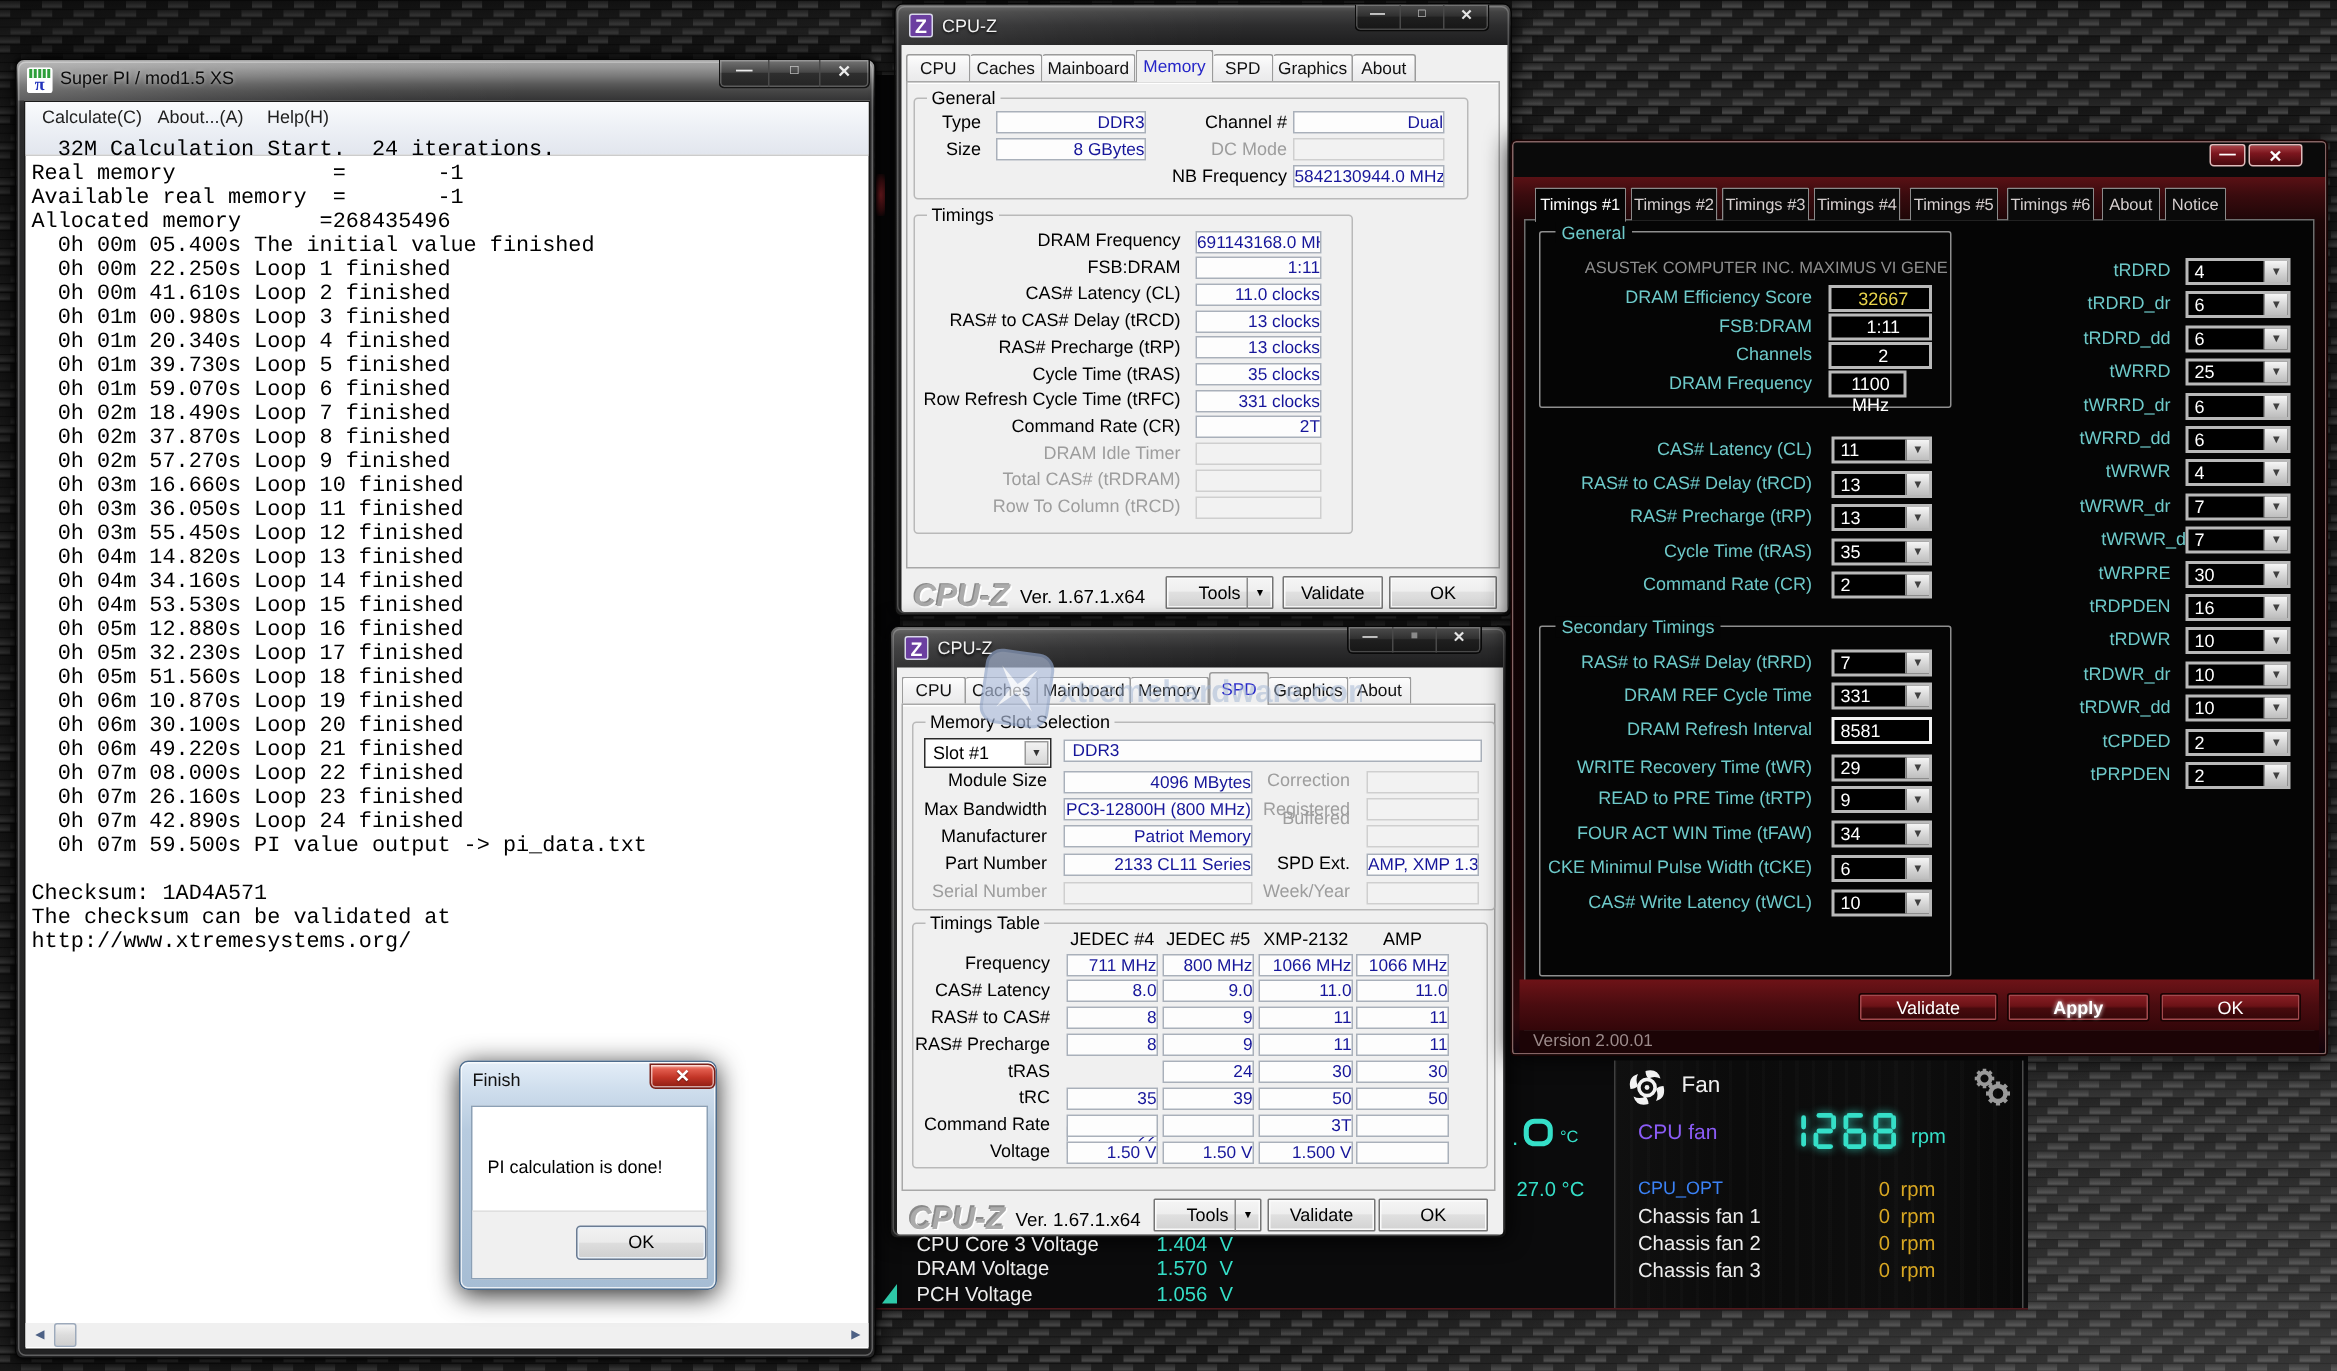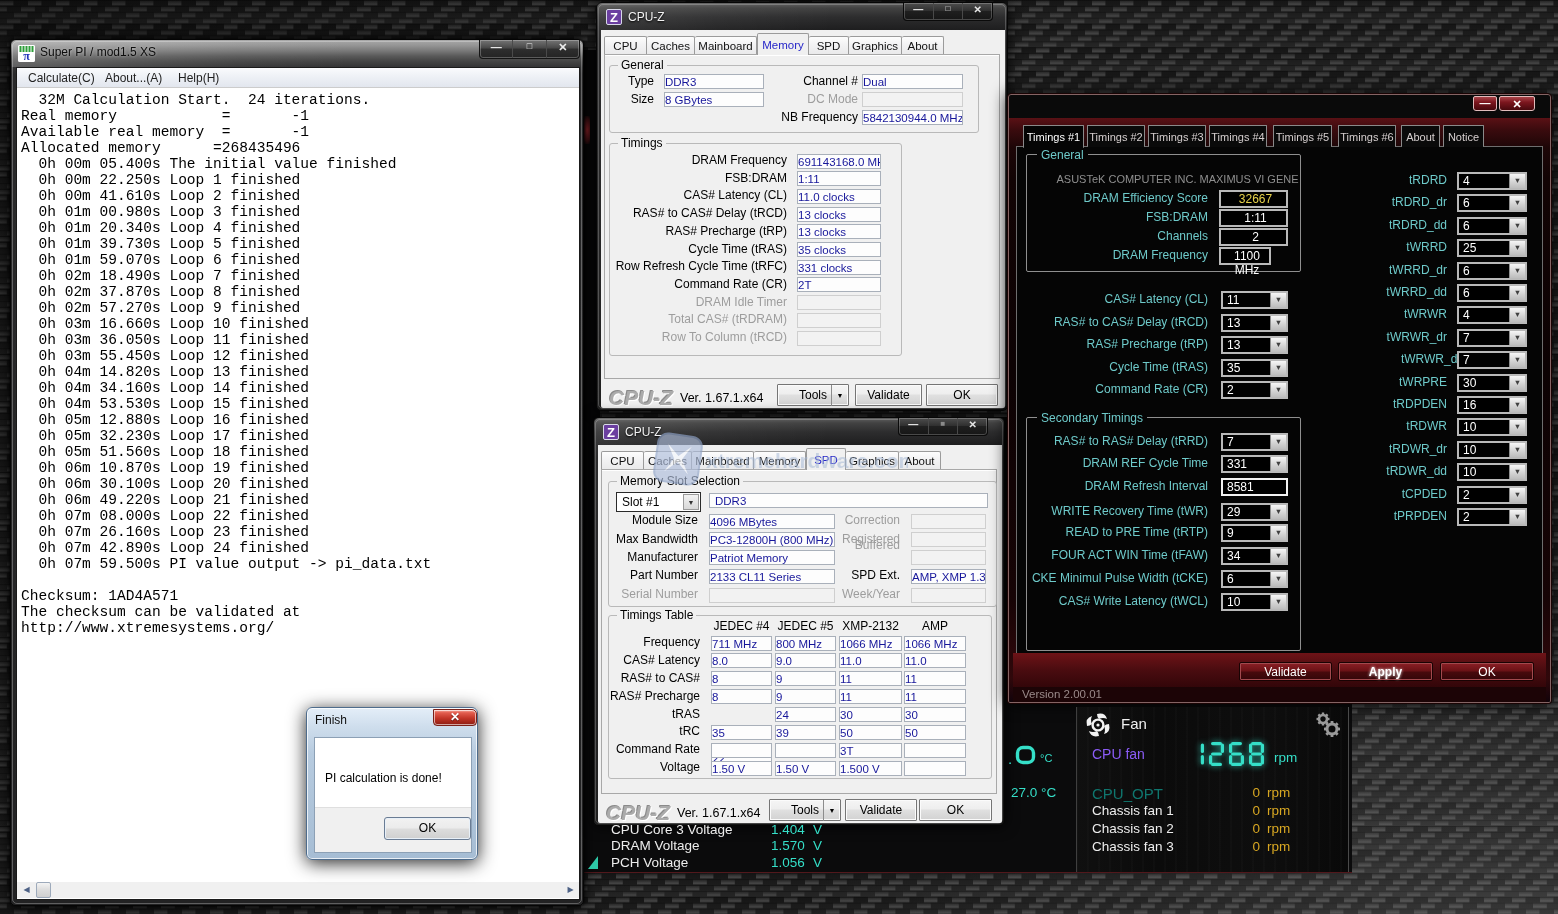--- a/index.html
+++ b/index.html
@@ -25,21 +25,21 @@
 #superpi .inhl { position:absolute; left:1px; top:1px; right:1px; bottom:1px; border-radius:5px; border:1px solid rgba(255,255,255,0.28); pointer-events:none; }
 #spicon { position:absolute; left:7px; top:5px; width:17px; height:17px; background:#fff; border-radius:2px; overflow:hidden; }
 #sptitle { position:absolute; left:29px; top:5px; font-size:12px; color:#0c0c0c; text-shadow:0 0 3px rgba(255,255,255,0.5); }
 #spbtns { position:absolute; left:468px; top:0px; width:101px; height:19px; display:flex;
   background:linear-gradient(180deg,#757575,#474747 45%,#2e2e2e 50%,#242424);
   border:1px solid #141414; border-top:none; border-radius:0 0 4px 4px; box-shadow:inset 0 0 0 1px rgba(255,255,255,0.25); }
 #spbtns div { flex:1; border-right:1px solid #4a4a4a; position:relative; }
 #spbtns div:last-child { border-right:none; }
 #spbtns span { position:absolute; left:0; right:0; top:1px; text-align:center; color:#ececec; font-size:11px; font-weight:bold; }
 #spclient { position:absolute; left:5px; top:27px; width:564px; height:833px; background:#fff; border:1px solid #1a1a1a; }
-#spmenu { position:absolute; left:0; top:0; width:100%; height:20px;
+#spmenu { position:absolute; left:0; top:0; width:100%; height:36px;
   background:linear-gradient(180deg,#fafbfd 0%,#eef1f6 45%,#e2e6ee 100%); border-bottom:1px solid #ccc;
   font-size:12px; color:#1f1f1f; }
 #spmenu span { position:absolute; top:3px; }
 #sptext { position:absolute; left:4px; top:24px; font-family:"Liberation Mono", monospace; font-size:14.55px; line-height:16px; color:#000; white-space:pre; }
 #spscroll { position:absolute; left:0px; bottom:1px; width:562px; height:16px; background:#f0f0f0; }
 #spscroll .arr { position:absolute; top:0; width:17px; height:16px; color:#4d6185; font-size:8px; text-align:center; line-height:16px; }
 #spscroll .thumb { position:absolute; left:19px; top:0px; width:15px; height:16px; background:linear-gradient(180deg,#f4f4f4,#dcdcdc 50%,#cfcfcf); border:1px solid #9daabb; border-radius:2px; }
 
 .cpuz { position:absolute; width:412px; border-radius:6px 6px 5px 5px;
   background:linear-gradient(100deg, rgba(255,255,255,0.10) 0%, rgba(255,255,255,0.04) 25%, rgba(255,255,255,0.0) 50%), linear-gradient(180deg,#606060 0,#424242 5px,#2d2d2e 14px,#1f1f20 26px,#161617 40px,#111 100%);
@@ -56,21 +56,21 @@
 .cpuz .cbtns span { position:absolute; left:0; right:0; top:1px; text-align:center; color:#e6e6e6; font-size:10px; font-weight:bold; }
 .cpuz .client { position:absolute; left:4px; width:404px; background:#f0f0f0; border-radius:0 0 2px 2px; font-size:12px; color:#000; }
 .cpuz .tabs { position:absolute; left:3px; top:5px; height:20px; }
 .cpuz .tab { position:relative; float:left; height:19px; margin-top:1px; text-align:center; line-height:19px; font-size:11.5px; color:#111;
   background:linear-gradient(180deg,#fdfdfd,#f2f2f3 45%,#e9e9ea); border:1px solid #9b9b9b; border-left:none; border-bottom:none; border-radius:2px 2px 0 0; }
 .cpuz .tab:first-child { border-left:1px solid #9b9b9b; }
 .cpuz .tab.act { height:22px; margin-top:-2px; line-height:23px; color:#2626c8; background:#f0f0f0; border-left:1px solid #9b9b9b; z-index:3; border-radius:2px 2px 0 0; }
 .cpuz .page { position:absolute; left:3px; top:24px; width:396px; border:1px solid #a8a8a8; box-shadow:inset 0 1px 0 #fff; background:#f0f0f0; }
 .grp { position:absolute; border:1px solid #b9b9b9; border-radius:3px; }
 .grp .glabel { position:absolute; left:8px; top:-8px; background:#f0f0f0; padding:0 3px; font-size:12px; color:#000; }
-.vbox { position:absolute; height:15px; background:#fdfdfd; border:1px solid #a9b0ba; text-align:left; font-size:11.5px; color:#16169a; line-height:14px; overflow:hidden; white-space:nowrap; }
+.vbox { position:absolute; height:15px; background:#fdfdfd; border:1px solid #a9b0ba; text-align:right; font-size:11.5px; color:#16169a; line-height:14px; overflow:hidden; white-space:nowrap; }
 .vbox.gray { background:#f2f2f2; border-color:#cfcfcf; }
 .lbl { position:absolute; font-size:12px; color:#000; text-align:right; white-space:nowrap; }
 .lbl.gray { color:#9d9d9d; }
 .wbtn { position:absolute; height:22px; background:linear-gradient(180deg,#f5f5f5,#eeeeee 45%,#e0e0e0 50%,#d2d2d2); border:1px solid #757575; border-radius:1px; box-shadow:inset 0 0 0 1px #fbfbfb;
   font-size:12px; color:#000; text-align:center; line-height:21px; }
 .cpuzlogo { position:absolute; font-size:21px; font-weight:bold; font-style:italic; color:#ababab; letter-spacing:0px;
   text-shadow:1px 1px 0 #fff, -1px -1px 0 #8a8a8a; }
 .verline { position:absolute; font-size:12.5px; color:#000; }
 
 #memtweak { position:absolute; left:1007px; top:93px; width:545px; height:611px; border-radius:4px 4px 3px 3px;
@@ -652,21 +652,21 @@
 <rect x="42.0" y="20.8" width="11.0" height="3.2" rx="1.6" fill="#35dfc8"></rect>
 <rect x="62.0" y="0.0" width="11.0" height="3.2" rx="1.6" fill="#35dfc8"></rect>
 <rect x="71.8" y="1.5" width="3.2" height="9.5" rx="1.6" fill="#35dfc8"></rect>
 <rect x="71.8" y="13.0" width="3.2" height="9.5" rx="1.6" fill="#35dfc8"></rect>
 <rect x="62.0" y="20.8" width="11.0" height="3.2" rx="1.6" fill="#35dfc8"></rect>
 <rect x="60.0" y="13.0" width="3.2" height="9.5" rx="1.6" fill="#35dfc8"></rect>
 <rect x="60.0" y="1.5" width="3.2" height="9.5" rx="1.6" fill="#35dfc8"></rect>
 <rect x="62.0" y="10.4" width="11.0" height="3.2" rx="1.6" fill="#35dfc8"></rect>
 </svg></div>
 <div class="abs" style="left:691px;top:50px;font-size:13.5px;color:#35dfc8;">rpm</div>
-<div class="abs" style="left:509px;top:85px;font-size:15px;color:#0f766e;">CPU_OPT</div>
+<div class="abs" style="left:509px;top:85px;font-size:12px;color:#3b82f6;">CPU_OPT</div>
 <div class="abs" style="left:655px;top:85px;width:22px;text-align:right;font-size:13.5px;color:#d8a722;">0</div>
 <div class="abs" style="left:684px;top:85px;font-size:13.5px;color:#d8a722;">rpm</div>
 <div class="abs" style="left:509px;top:103px;font-size:13.5px;color:#ededed;">Chassis fan 1</div>
 <div class="abs" style="left:655px;top:103px;width:22px;text-align:right;font-size:13.5px;color:#d8a722;">0</div>
 <div class="abs" style="left:684px;top:103px;font-size:13.5px;color:#d8a722;">rpm</div>
 <div class="abs" style="left:509px;top:121px;font-size:13.5px;color:#ededed;">Chassis fan 2</div>
 <div class="abs" style="left:655px;top:121px;width:22px;text-align:right;font-size:13.5px;color:#d8a722;">0</div>
 <div class="abs" style="left:684px;top:121px;font-size:13.5px;color:#d8a722;">rpm</div>
 <div class="abs" style="left:509px;top:139px;font-size:13.5px;color:#ededed;">Chassis fan 3</div>
 <div class="abs" style="left:655px;top:139px;width:22px;text-align:right;font-size:13.5px;color:#d8a722;">0</div>

